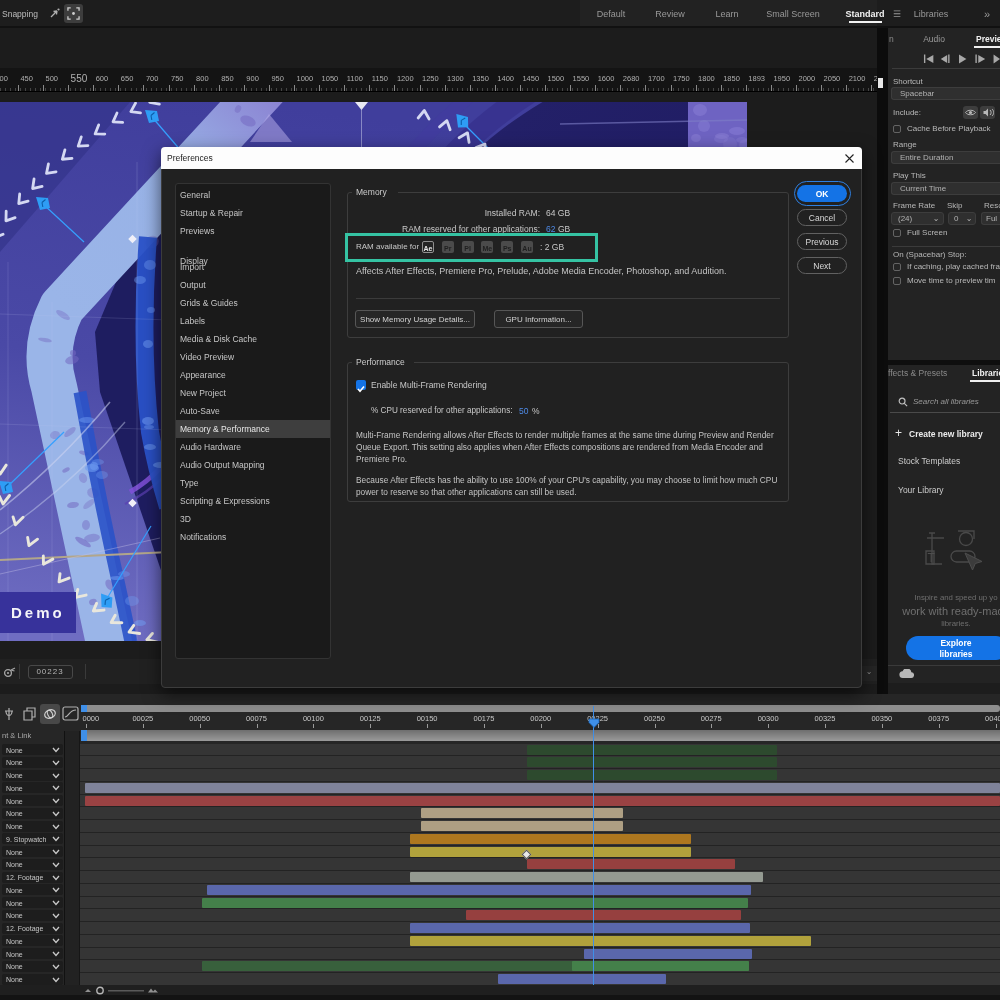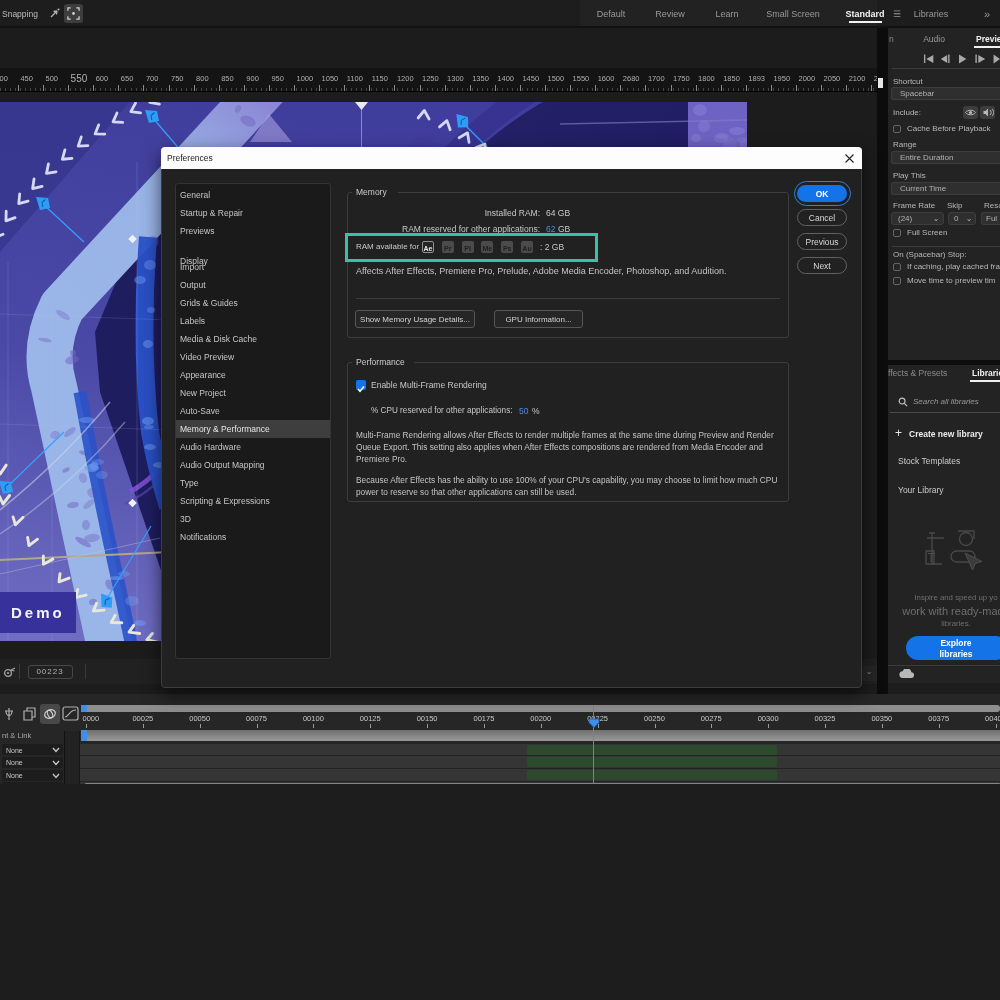--- a/index.html
+++ b/index.html
@@ -1,17 +1,17 @@
 <!DOCTYPE html>
 <html><head><meta charset="utf-8">
 <style>
 *{margin:0;padding:0;box-sizing:border-box;}
 body{width:1000px;height:1000px;overflow:hidden;background:#1d1d1d;
 font-family:"Liberation Sans",sans-serif;}
-#root{position:relative;width:1000px;height:784px;overflow:hidden;text-decoration:underline;}
+#root{position:relative;width:1000px;height:1000px;overflow:hidden;text-decoration:underline;}
 .abs{position:absolute;}
 </style></head><body>
 <div id="root">
 <div style="position:absolute;left:0;top:0;width:1000px;height:28px;background:#1d1d1d;border-bottom:2px solid #111;"></div>
 <div style="position:absolute;left:580px;top:0;width:297px;height:26px;background:#222;"></div>
 <div style="position:absolute;left:2px;top:14px;transform:translateY(-50%);font-size:8.5px;color:#bcbcbc;font-weight:400;white-space:nowrap;line-height:1;">Snapping</div>
 <svg class="abs" style="left:48px;top:7px;" width="13" height="13" viewBox="0 0 13 13">
 <path d="M3 10 L9 4 M9 4 l-3.5 0.5 M9 4 l-0.5 3.5" stroke="#b0b0b0" stroke-width="1.3" fill="none"></path>
 <circle cx="10.5" cy="2.5" r="1.1" fill="#b0b0b0"></circle>
     </svg>

